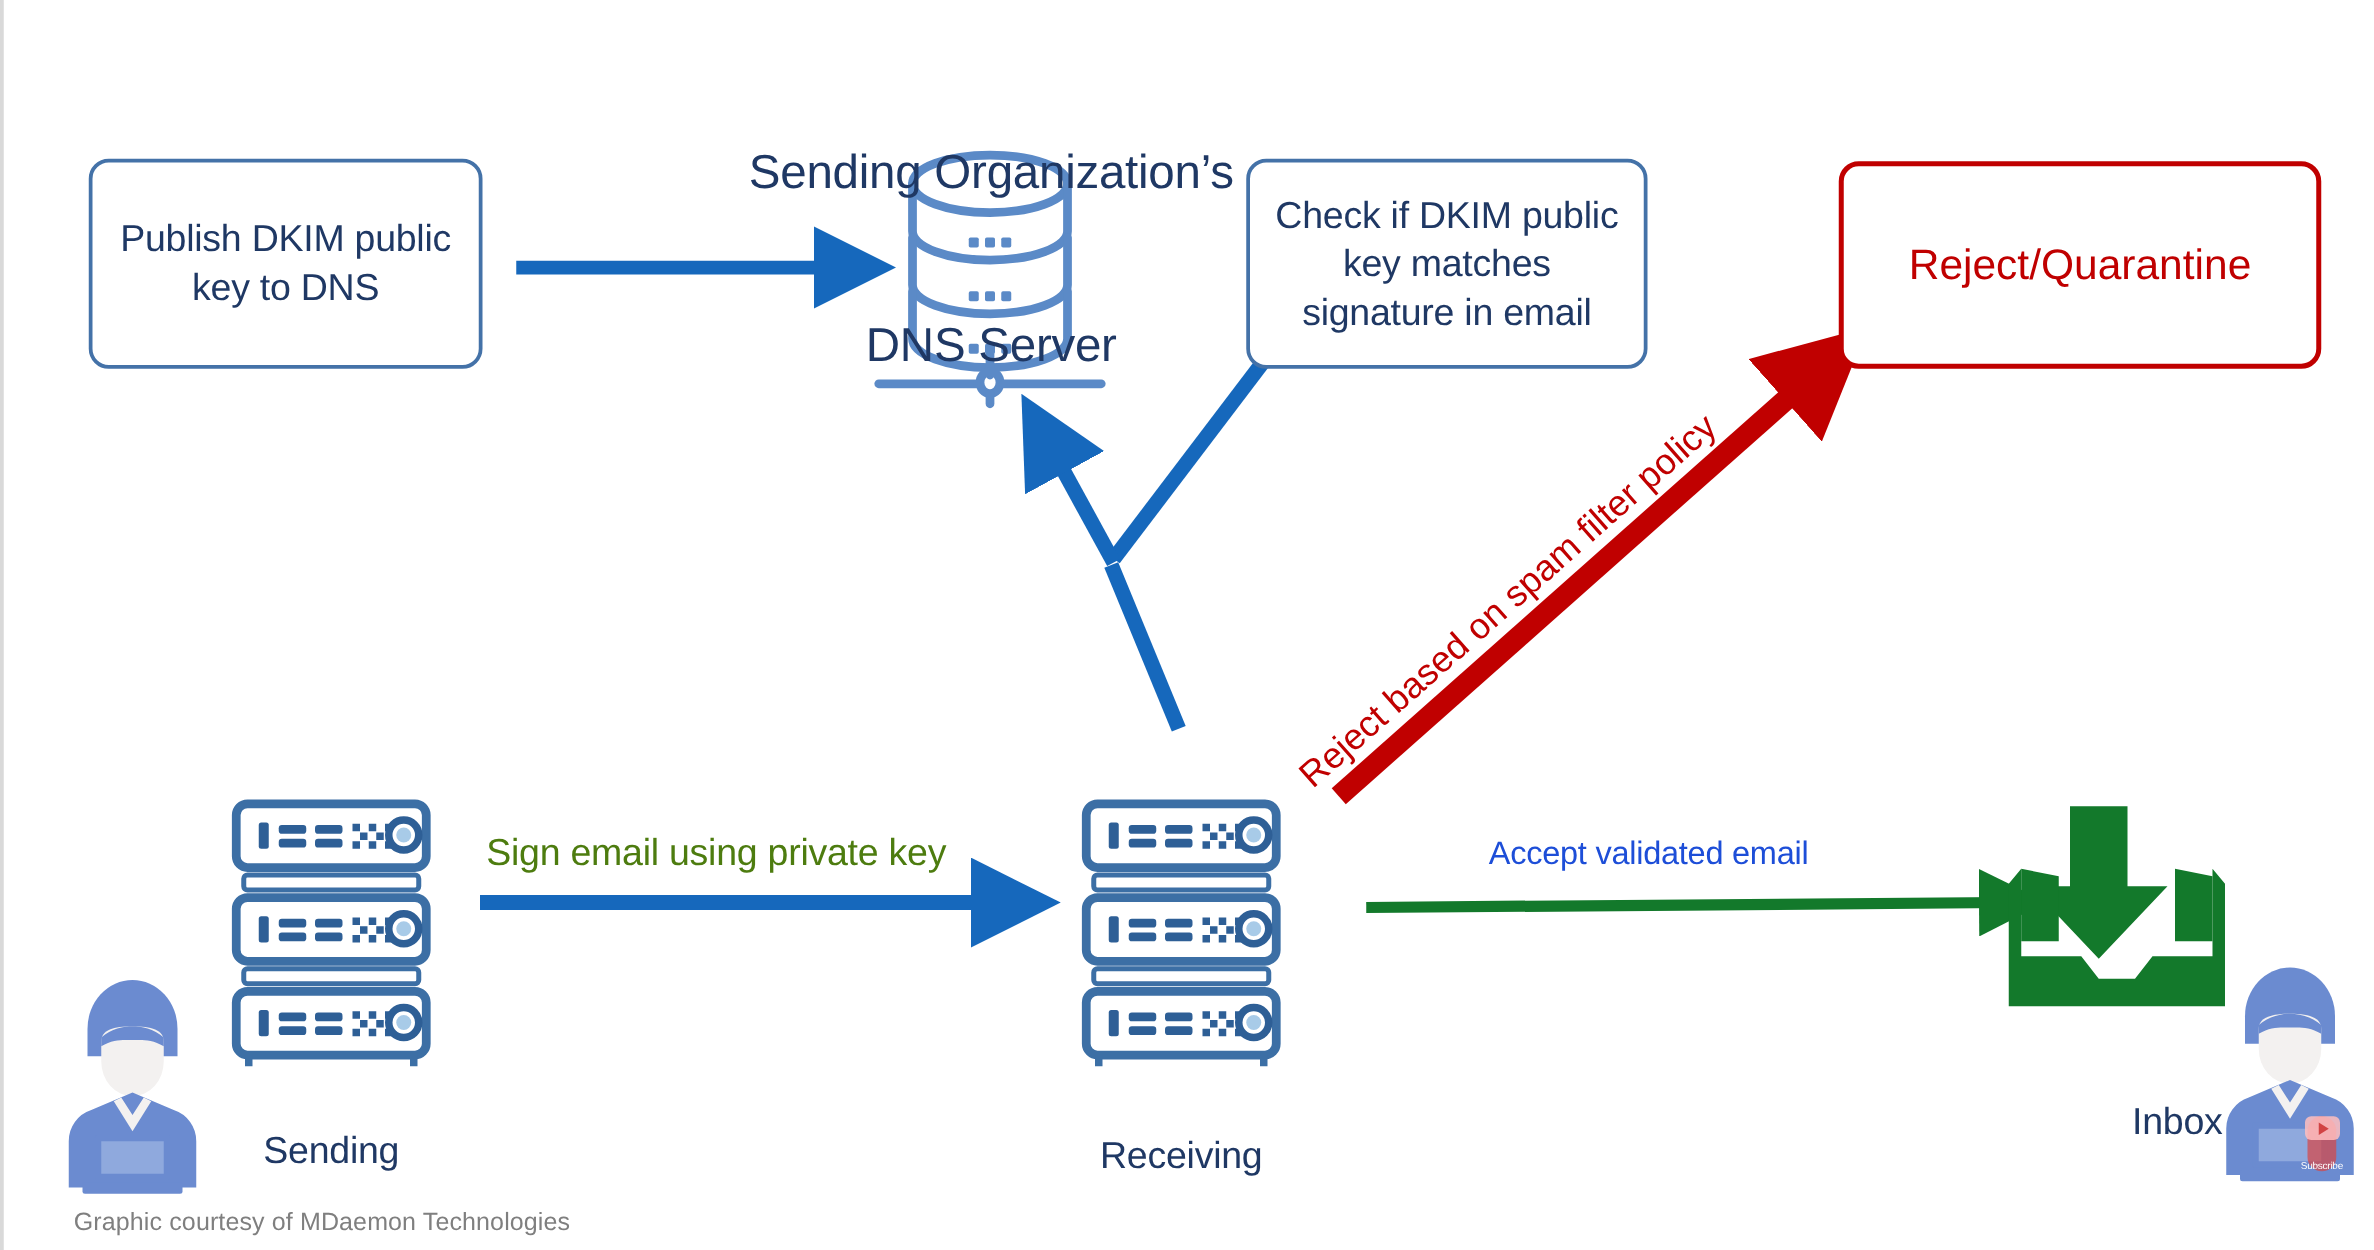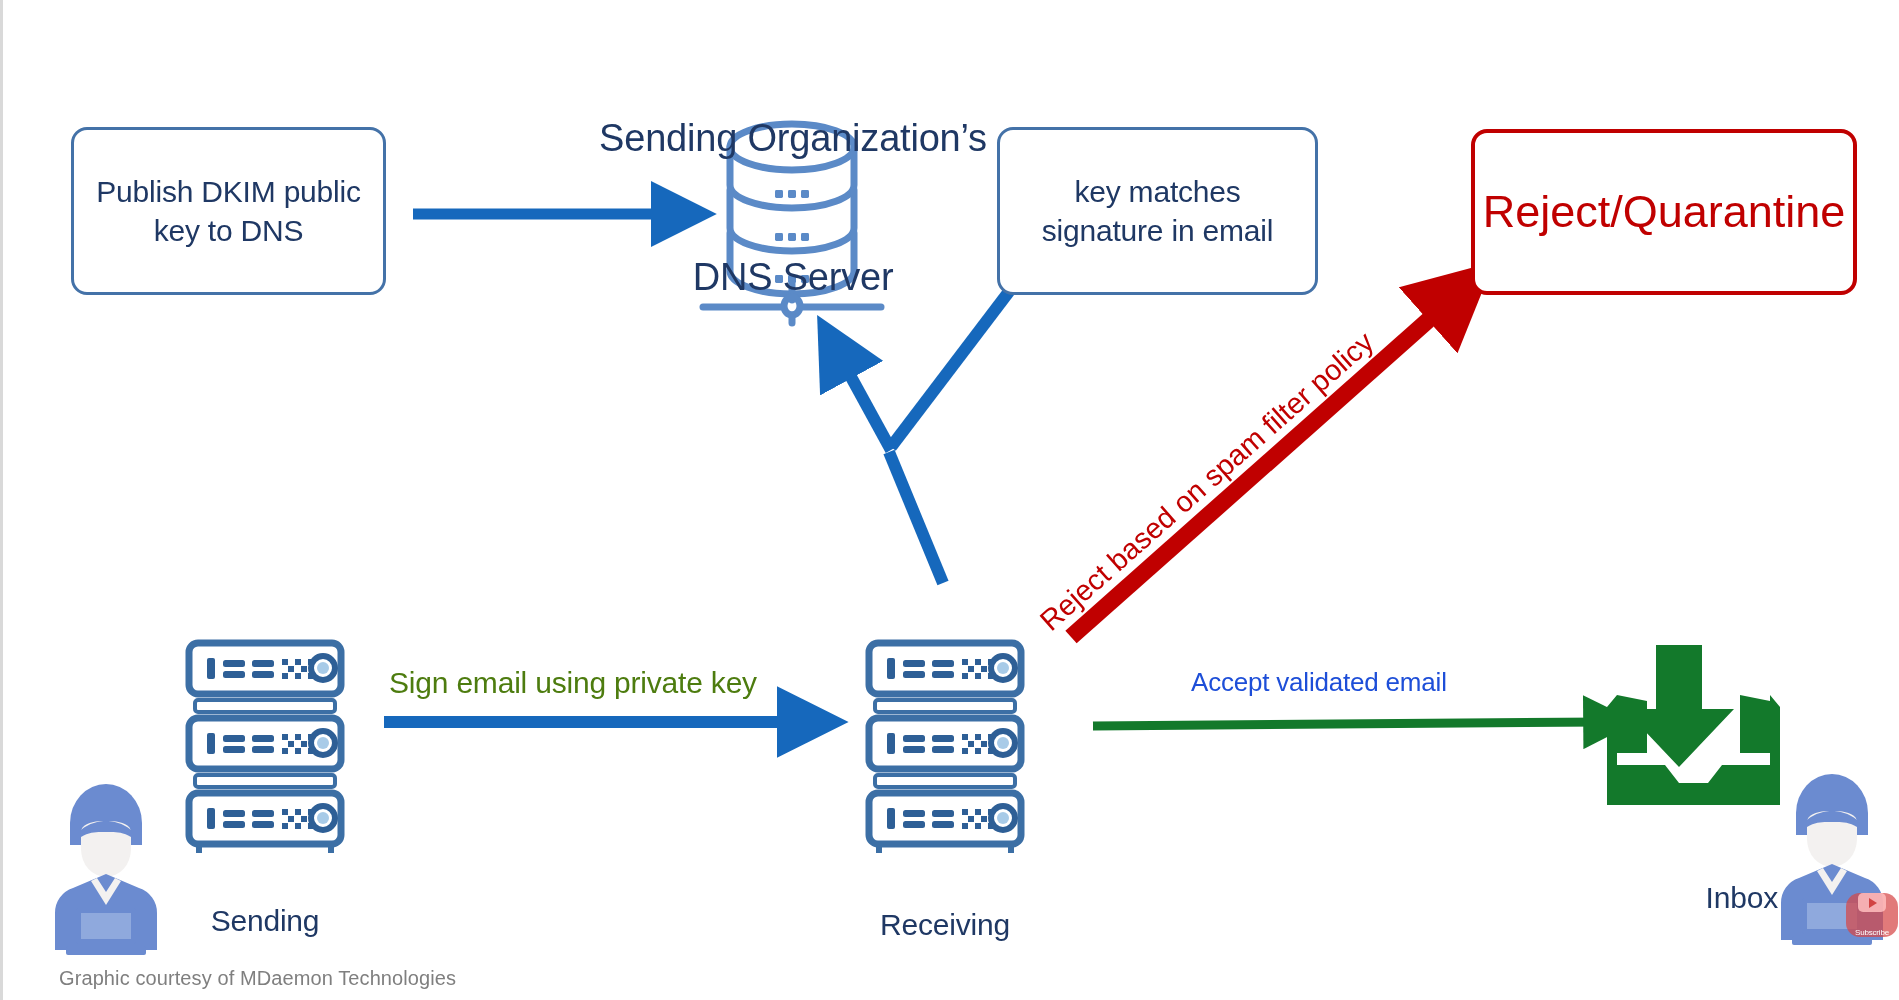--- a/index.html
+++ b/index.html
@@ -49,21 +49,21 @@
   .box-red {
     border: 4px solid #C00000;
     color: #C00000;
   }
   .box-label {
     font-size: 30px;
     line-height: 1.30;
     letter-spacing: -0.2px;
   }
   .box-label-red {
-    font-size: 45px;
+    font-size: 34px;
     letter-spacing: 0px;
   }
   
   .head-label {
     color: #1F3864;
     font-size: 38px;
     text-align: center;
     letter-spacing: -0.2px;
   }
   .node-label {
@@ -90,21 +90,21 @@
   }
   .credit {
     color: #7F7F7F;
     font-size: 20px;
     letter-spacing: 0.1px;
     margin-left: 40px;
   }
   
   #subscribe-badge {
     position: absolute;
-    width: 52px;
+    width: 23px;
     height: 44px;
     border-radius: 14px;
     background: rgba(214, 70, 70, 0.72);
     display: flex;
     flex-direction: column;
     align-items: center;
     justify-content: center;
     gap: 14px;
   }
   #subscribe-badge .yt-chip {
@@ -373,20 +373,21 @@
 
   <div class="box box-blue" style="left:68px; top:127px; width:315px; height:168px;">
     <div class="box-label">
       <div>Publish DKIM public</div>
       <div>key to DNS</div>
     </div>
   </div>
 
   <div class="box box-blue" style="left:994px; top:127px; width:321px; height:168px;">
     <div class="box-label">
+      <div>Check if DKIM public</div>
       <div>key matches</div>
       <div>signature in email</div>
     </div>
   </div>
 
   <div class="box box-red" style="left:1468px; top:129px; width:386px; height:166px;">
     <div class="box-label box-label-red">Reject/Quarantine</div>
   </div>
 
   <div class="txt arrow-label-blue" style="left:386px; top:665px;">Sign email using private key</div>

